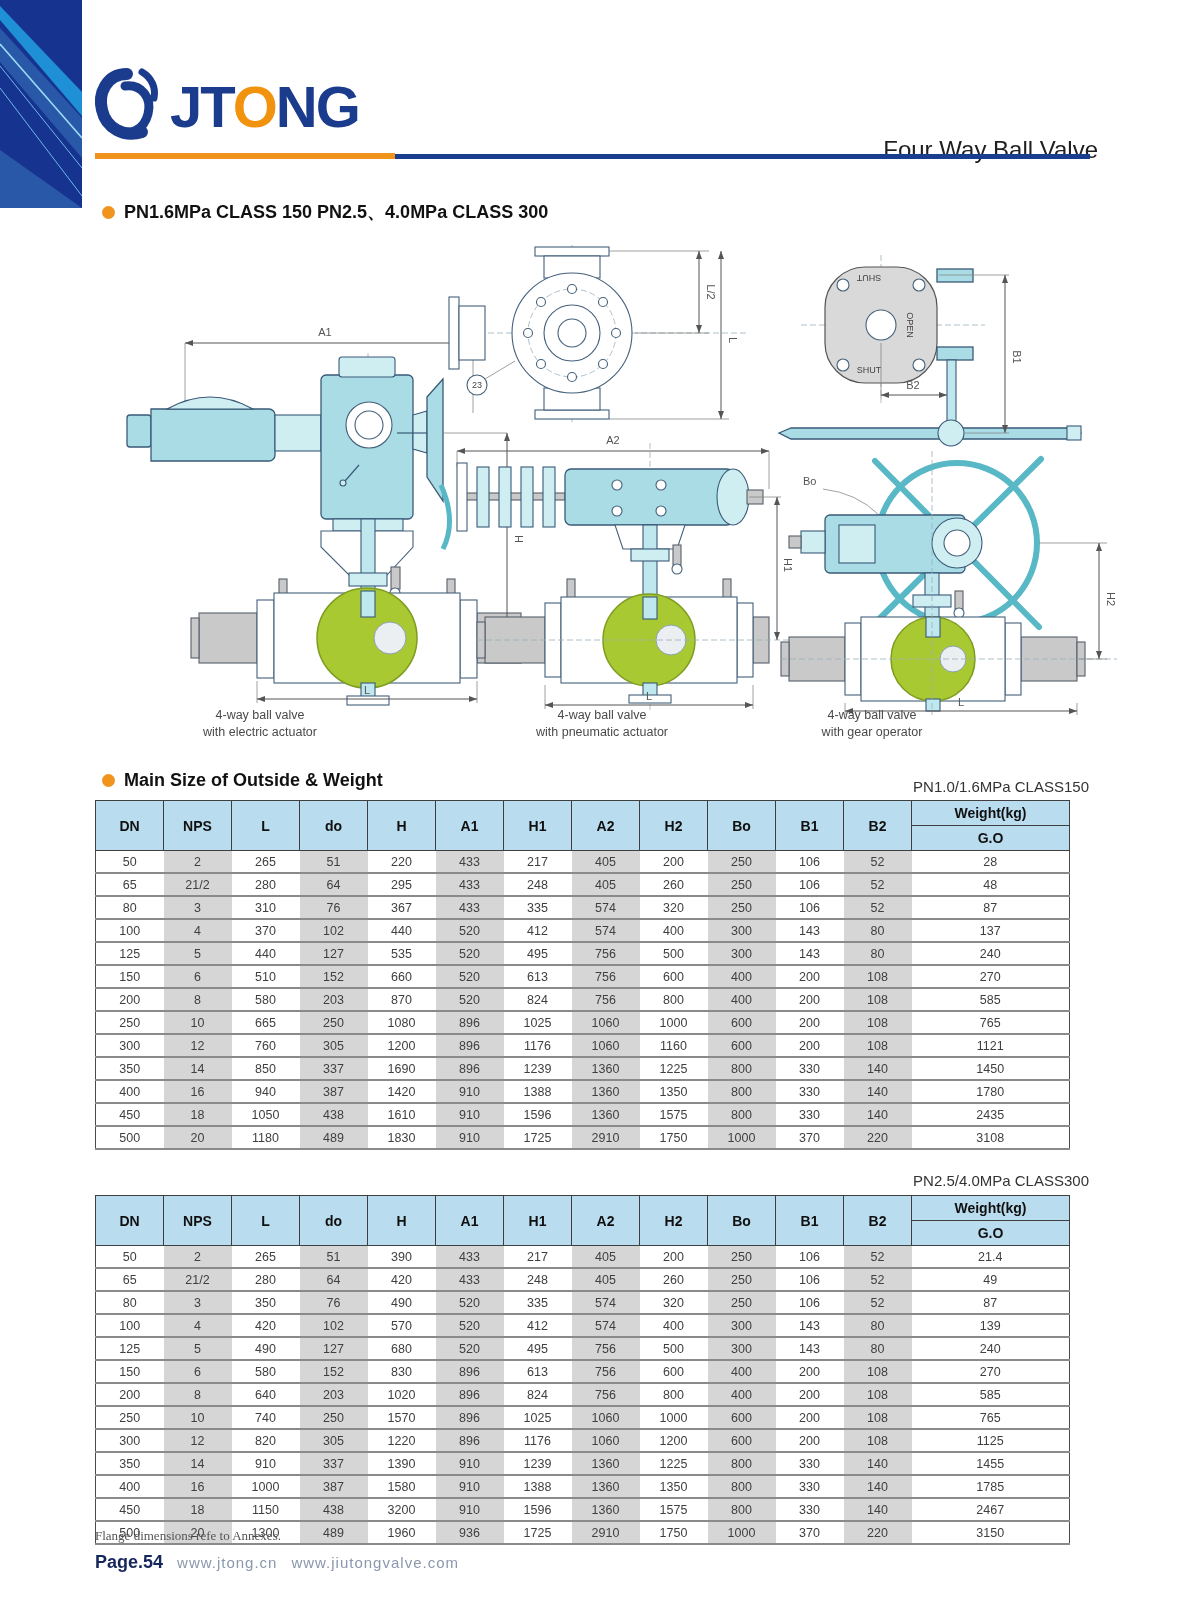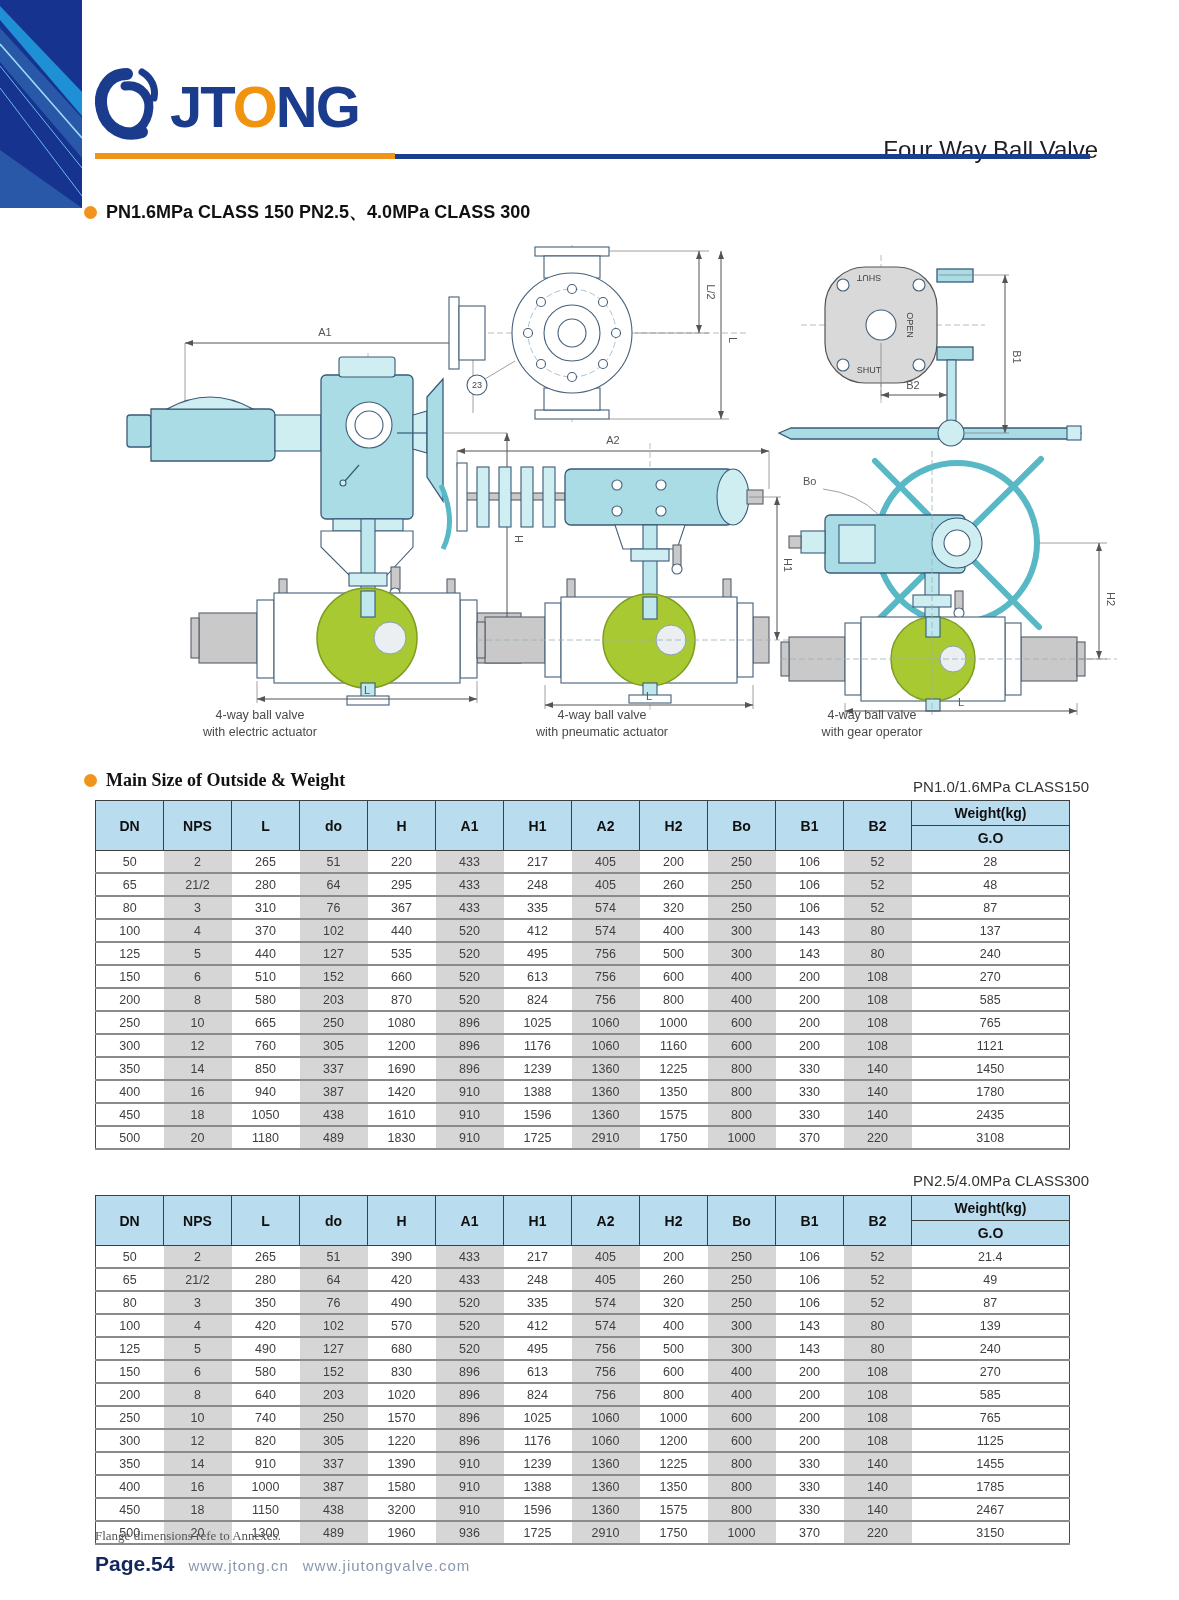--- a/index.html
+++ b/index.html
@@ -9,25 +9,25 @@
   .corner{position:absolute;left:0;top:0;width:82px;height:208px;}
   
   .logo{position:absolute;left:92px;top:64px;display:flex;align-items:center;gap:8px;}
   .logo-text{font-size:58px;font-weight:800;letter-spacing:-2px;color:#1b3c8c;line-height:1;}
   .logo-text .o{color:#f2930f;}
   .page-title{position:absolute;top:112px;right:81px;font-size:24px;color:#1f1f1f;margin-top:24px;}
   .rule{position:absolute;top:153px;left:95px;width:995px;display:flex;align-items:center;}
   .rule-orange{width:300px;height:6px;background:#f0941d;}
   .rule-blue{flex:1;height:5px;background:#1a3e8f;}
   
-  .sec-title{position:absolute;left:84px;display:flex;align-items:center;gap:9px;}
+  .sec-title{position:absolute;left:102px;display:flex;align-items:center;gap:9px;}
   .bullet{width:13px;height:13px;border-radius:50%;background:#f0941d;flex:0 0 auto;}
   .sec-title .txt{font-size:18px;font-weight:bold;color:#111;}
   #sec1{top:200px;}
-  #sec2{top:770px;font-family:Liberation Serif, serif;}
+  #sec2{top:770px;}
   .pn-label{position:absolute;right:90px;font-size:15px;color:#333;}
   #pn1{top:778px;}
   #pn2{top:1172px;}
   
   #drawings{position:absolute;top:245px;left:95px;width:1000px;height:510px;}
   .draw{position:absolute;}
   #d1{left:12px;top:72px;}
   #d2{left:352px;top:0px;}
   #d3{left:678px;top:2px;}
   .caption{position:absolute;top:462px;width:250px;text-align:center;
@@ -56,21 +56,21 @@
   #t1{top:800px;} #t2{top:1195px;}
   .size-table th{background:#b9dcee;border:1px solid #3f3f3f;font-size:14px;font-weight:bold;
                  color:#101010;height:24px;padding:0;text-align:center;}
   .size-table th:not(.wcol){width:67px;}
   .size-table td{height:21px;padding:0;text-align:center;font-size:12.5px;color:#3f3f3f;
                  border-bottom:2px solid #8a8a8a;}
   .size-table td.shade{background:#d6d6d6;}
   
   #note{position:absolute;left:95px;top:1528px;font-size:13px;color:#555;font-family:Liberation Serif, serif;}
   #footer{position:absolute;left:95px;top:1552px;display:flex;align-items:baseline;gap:14px;}
-  #footer .pg{font-size:21px;font-weight:bold;color:#14265c;}
+  #footer .pg{font-size:18px;font-weight:bold;color:#14265c;}
   #footer .site{font-size:15px;color:#8a97ad;letter-spacing:1px;}
 </style>
 </head>
 <body>
 
 <div id="page">
 
   <svg class="corner" width="82" height="208" viewBox="0 0 82 208">
     <rect width="82" height="208" fill="#16348f"></rect>
     <polygon points="0,28 82,118 82,158 0,62" fill="#2a58a8"></polygon>

